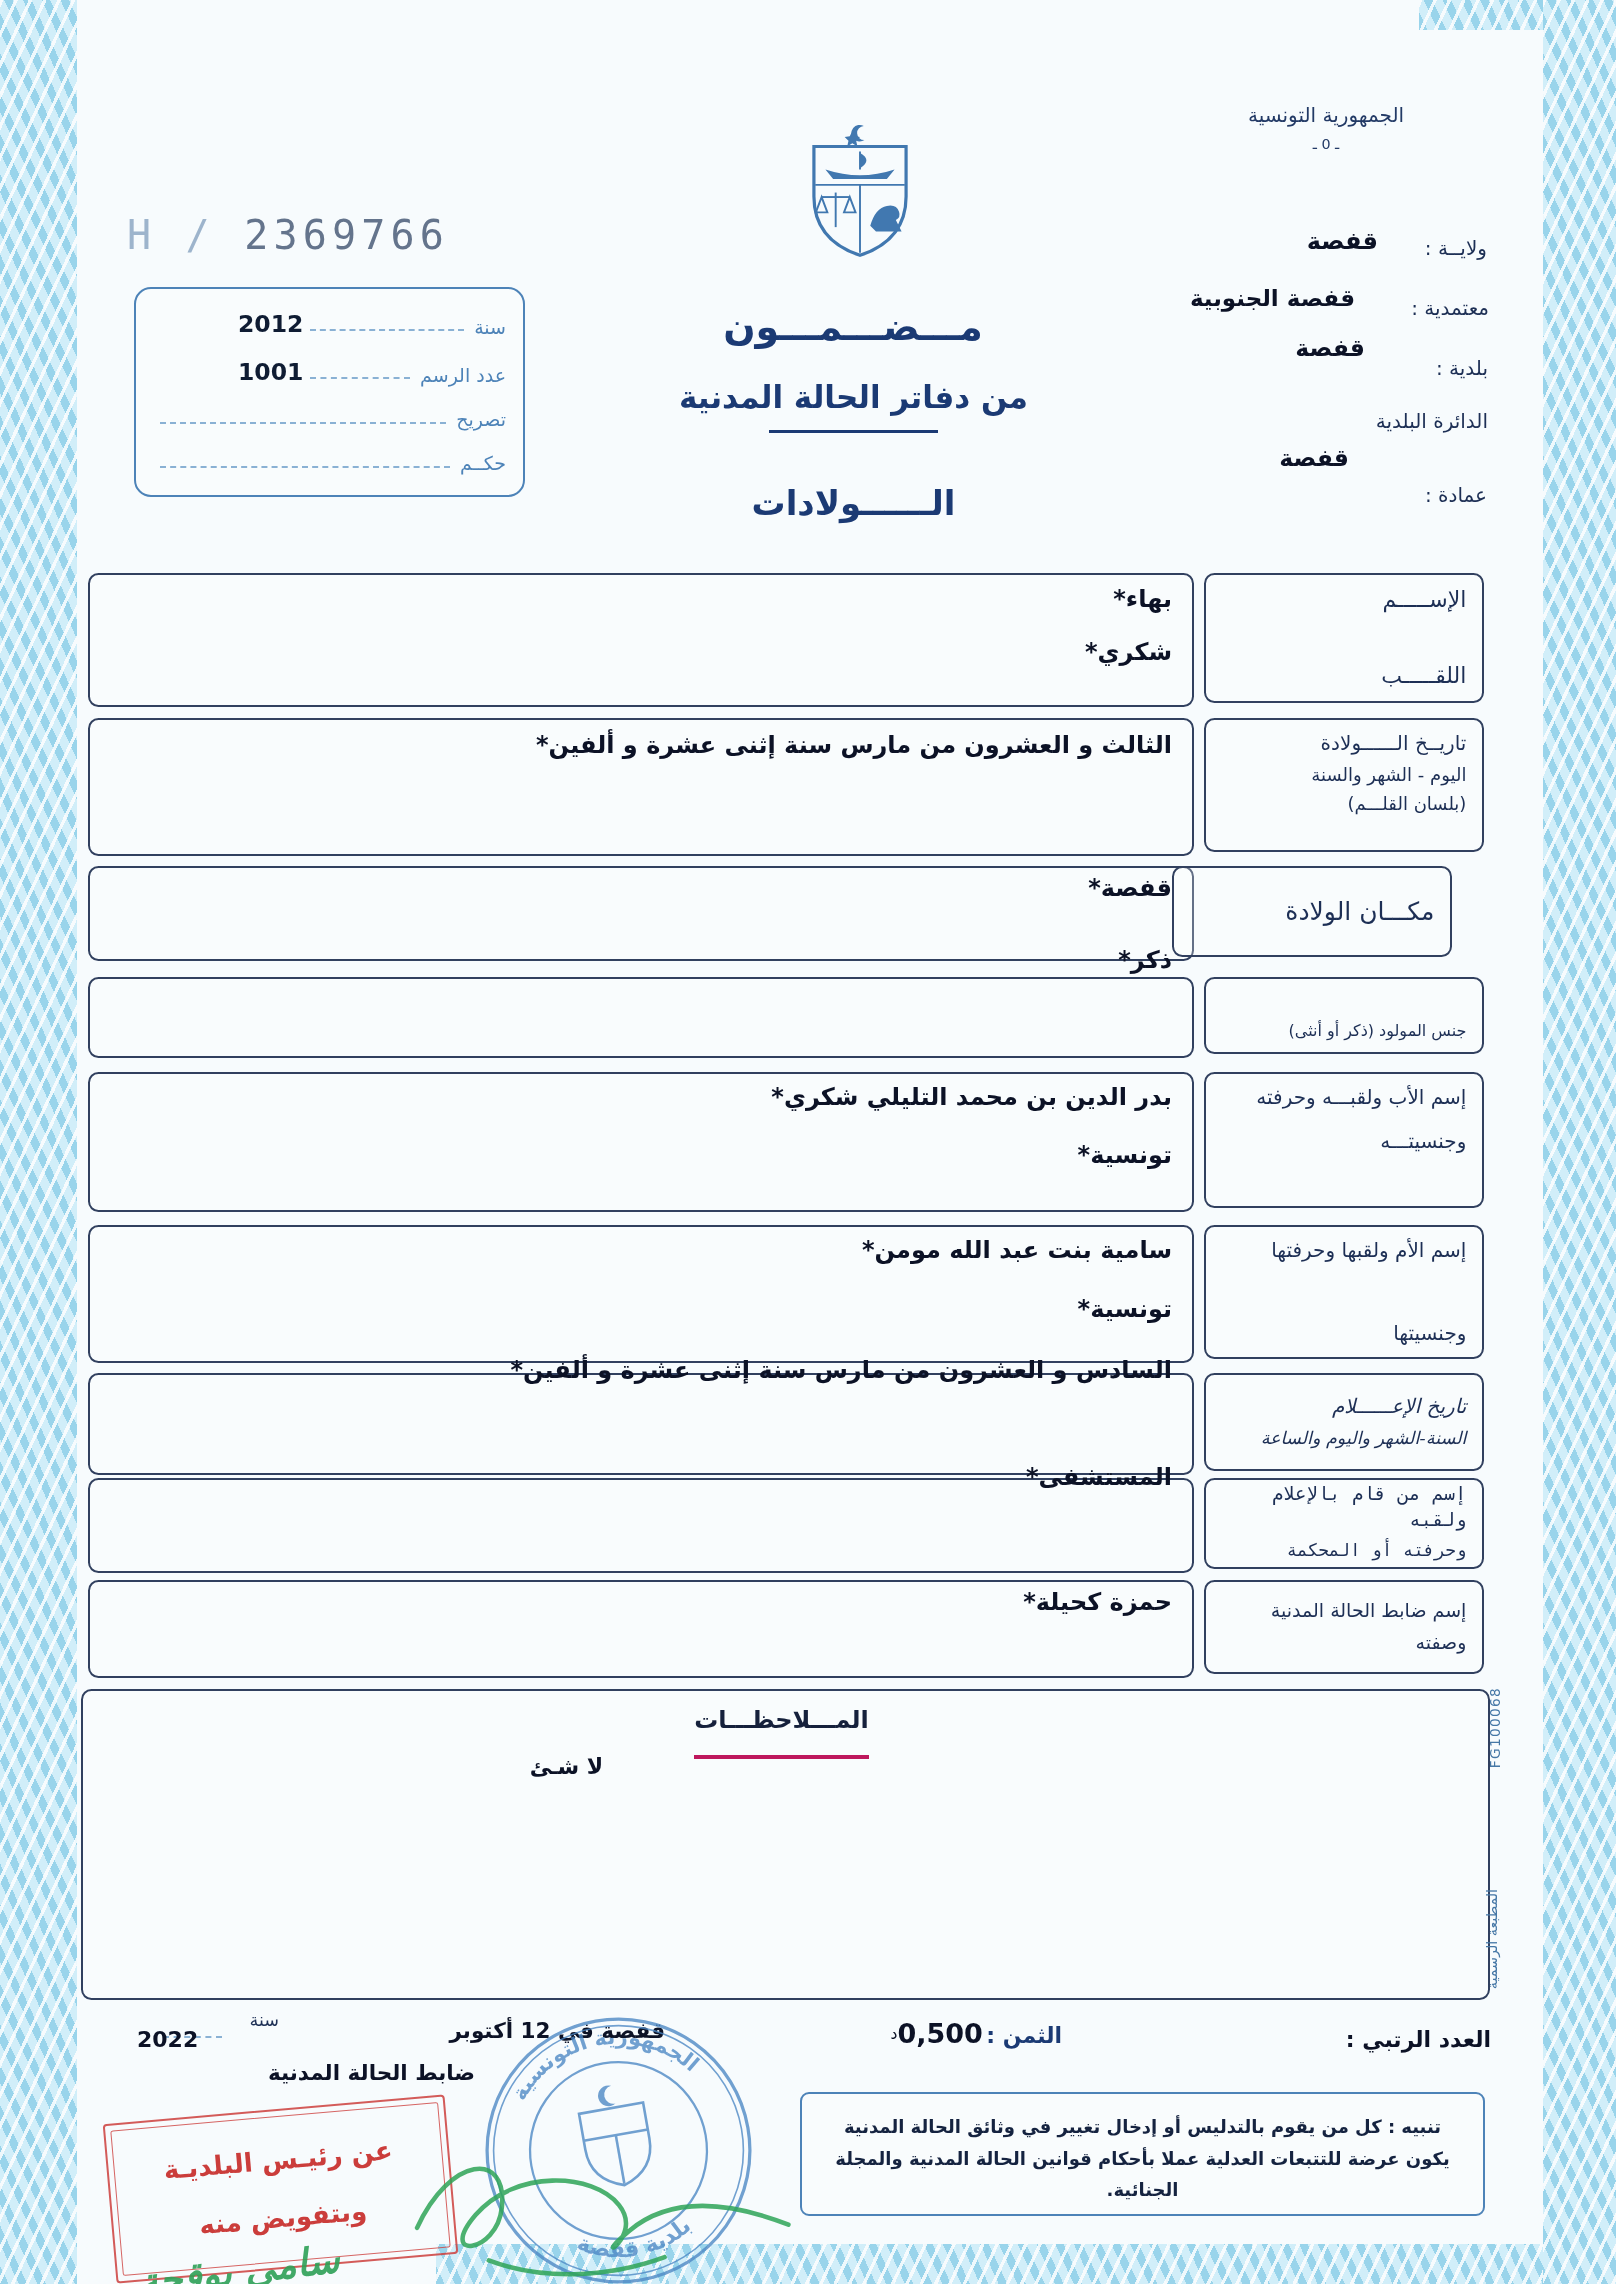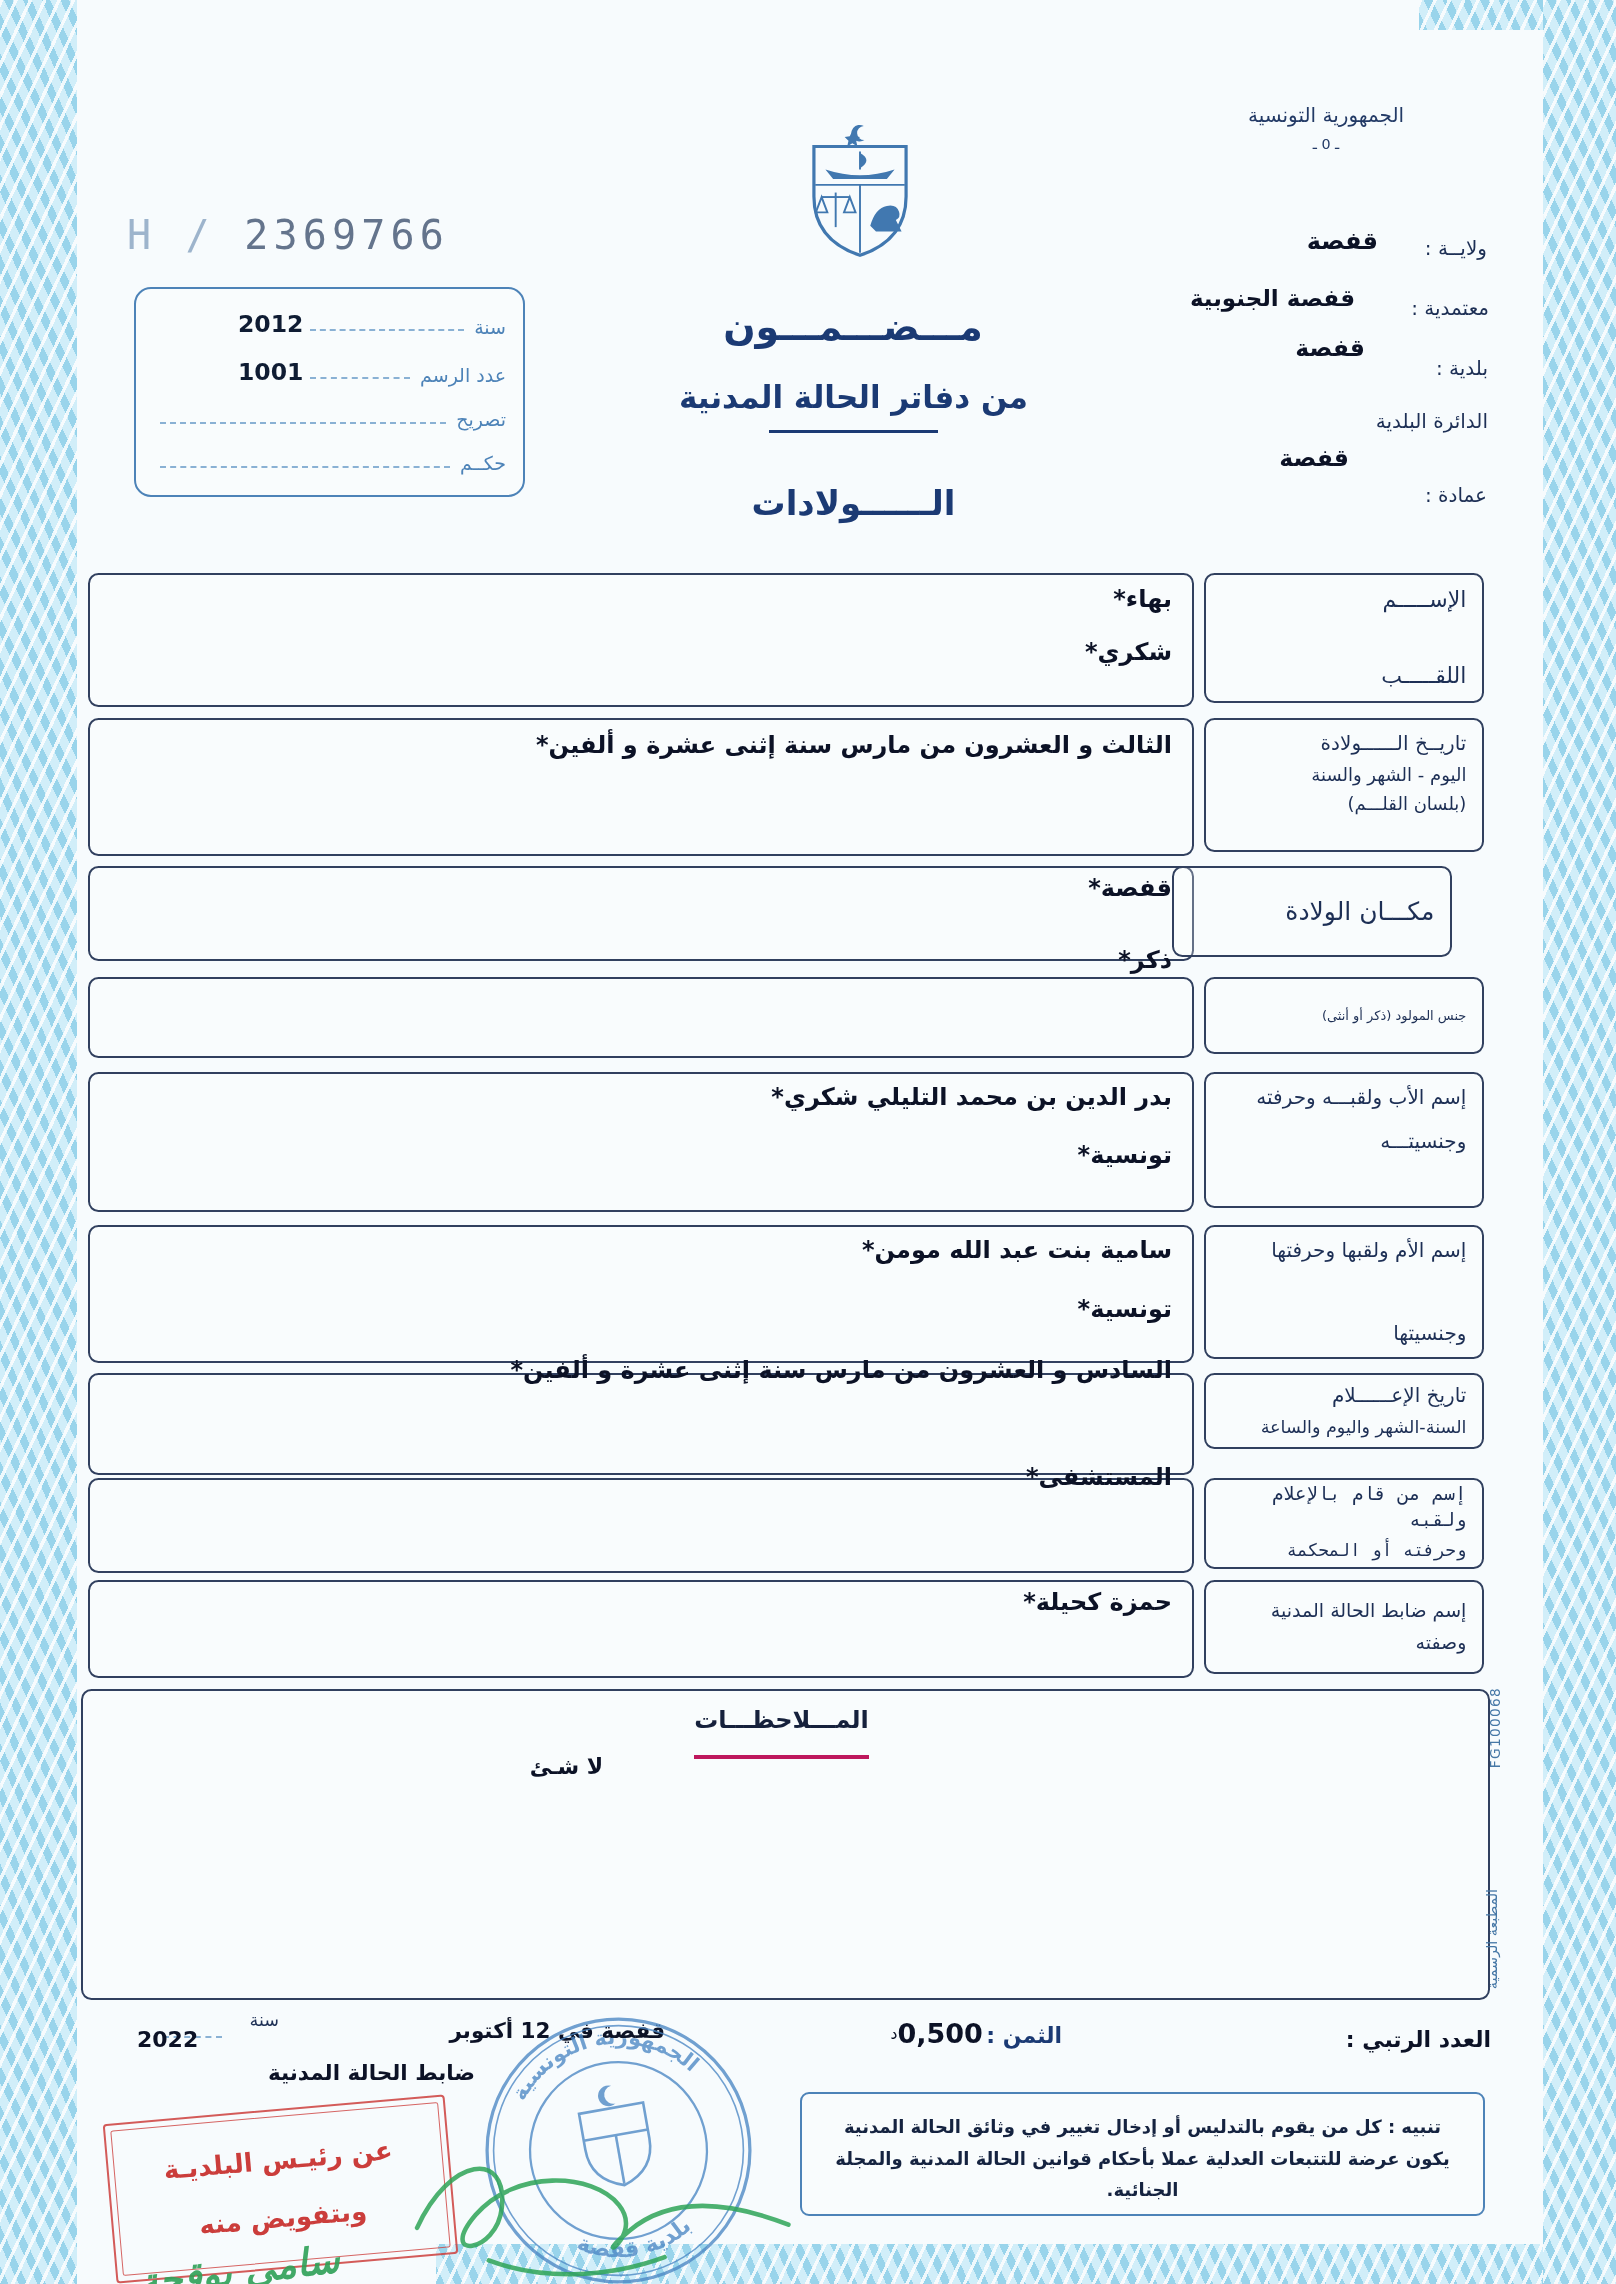--- a/index.html
+++ b/index.html
@@ -142,42 +142,42 @@
   <div class="fval" style="top:731px;">الثالث و العشرون من مارس سنة إثنى عشرة و ألفين*</div>
 
   <div class="fbox" style="left:88px;top:866px;width:1102px;height:91px;"></div>
   <div class="lbox" style="left:1172px;top:866px;width:280px;height:91px;justify-content:center;font-size:25px;">
     <div class="ll">مكـــان الولادة</div>
   </div>
   <div class="fval" style="top:874px;">قفصة*</div>
 
   <div class="fval" style="top:946px;">ذكر*</div>
   <div class="fbox" style="left:88px;top:977px;width:1102px;height:77px;"></div>
-  <div class="lbox" style="left:1204px;top:977px;width:280px;height:77px;justify-content:center;font-size:13px;">
+  <div class="lbox" style="left:1204px;top:977px;width:280px;height:77px;justify-content:flex-end;font-size:16px;">
     <div class="ll">جنس المولود (ذكر أو أنثى)</div>
   </div>
 
   <div class="fbox" style="left:88px;top:1072px;width:1102px;height:136px;"></div>
   <div class="lbox" style="left:1204px;top:1072px;width:280px;height:136px;font-size:20px;gap:17px;">
     <div class="ll">إسم الأب ولقبـــه وحرفته</div>
     <div class="ll">وجنسيتـــه</div>
   </div>
   <div class="fval" style="top:1083px;">بدر الدين بن محمد التليلي  شكري*</div>
   <div class="fval" style="top:1141px;">تونسية*</div>
 
   <div class="fbox" style="left:88px;top:1225px;width:1102px;height:134px;"></div>
   <div class="lbox" style="left:1204px;top:1225px;width:280px;height:134px;font-size:20px;justify-content:space-between;">
     <div class="ll">إسم الأم ولقبها وحرفتها</div>
     <div class="ll">وجنسيتها</div>
   </div>
   <div class="fval" style="top:1236px;">سامية بنت عبد الله  مومن*</div>
   <div class="fval" style="top:1295px;">تونسية*</div>
 
   <div class="fbox" style="left:88px;top:1373px;width:1102px;height:98px;"></div>
-  <div class="lbox" style="left:1204px;top:1373px;width:280px;height:76px;justify-content:center;font-size:20px;gap:6.5px;">
+  <div class="lbox" style="left:1204px;top:1373px;width:280px;height:98px;justify-content:center;font-size:20px;gap:6.5px;font-style:italic;">
     <div class="ll">تاريخ  الإعــــــلام</div>
     <div class="ll" style="font-size:17.6px;">السنة-الشهر واليوم والساعة</div>
   </div>
   <div class="fval" style="top:1356px;">السادس و العشرون من مارس سنة إثنى عشرة و ألفين*</div>
 
   <div class="fbox" style="left:88px;top:1478px;width:1102px;height:91px;"></div>
   <div class="lbox" style="left:1204px;top:1478px;width:280px;height:91px;justify-content:center;font-size:19px;gap:5.2px;font-family:Liberation Mono, monospace;">
     <div class="ll">إسم من قام بالإعلام ولقبه</div>
     <div class="ll" style="font-size:17.6px;">وحرفته أو المحكمة</div>
   </div>

